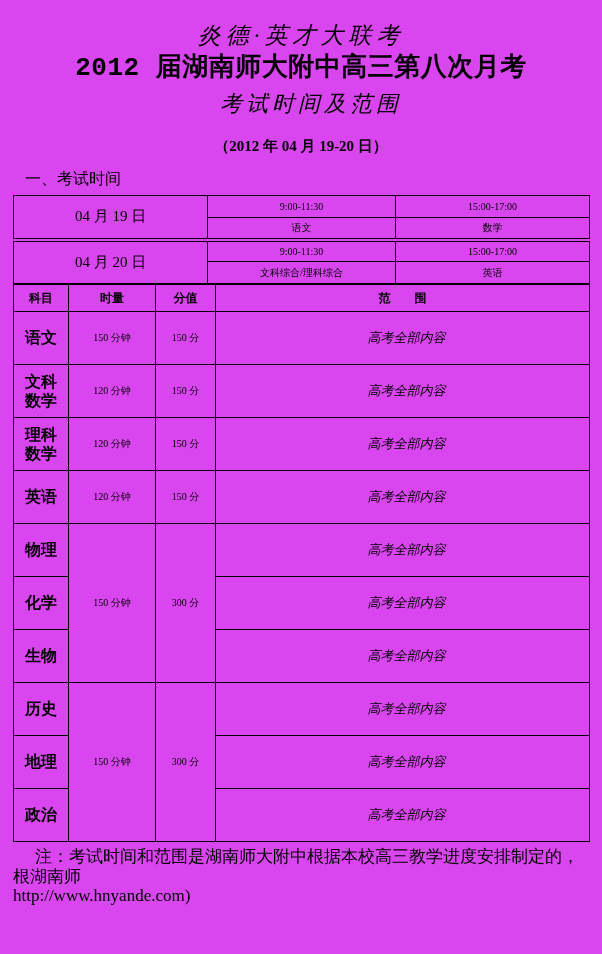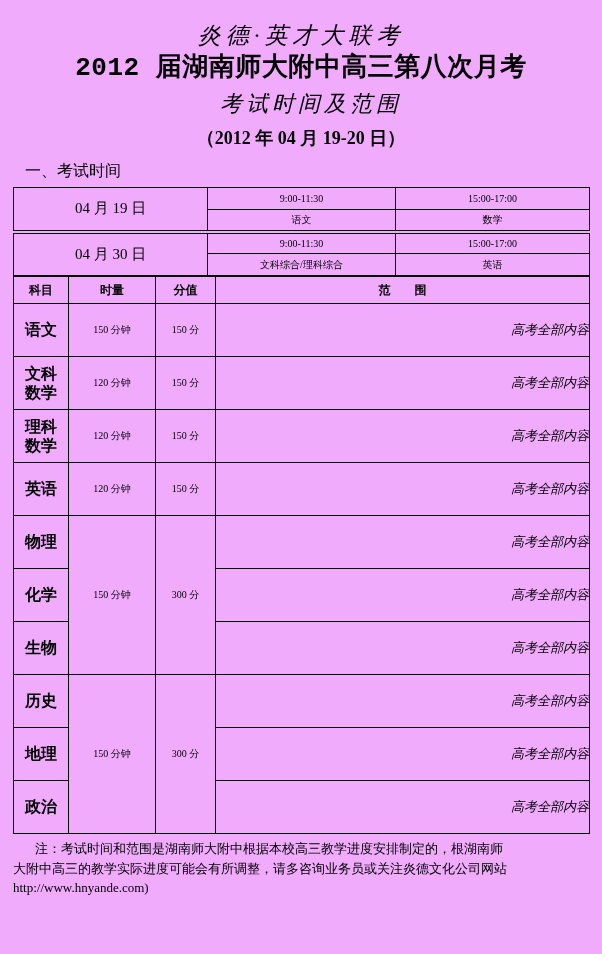--- a/index.html
+++ b/index.html
@@ -1,21 +1,21 @@
 <!DOCTYPE html>
 <html><head>
 <meta charset="utf-8">
 <style>
   * { box-sizing: border-box; }
   html, body { margin: 0; padding: 0; background: #ffffff; }
   .page {
     position: relative;
     width: 602px;
     height: 954px;
-    background: #f0abfc;
+    background: #d946ef;
     color: #000000;
     font-family: "Liberation Serif", serif;
     overflow: hidden;
   }
   .center { text-align: center; }
 
   .brand {
     margin-top: 22px;
     font-family: "Liberation Serif", serif;
     font-style: italic;
@@ -34,23 +34,23 @@
   .subtitle {
     margin-top: 6px;
     font-family: "Liberation Serif", serif;
     font-style: italic;
     font-size: 22px;
     line-height: 28px;
     letter-spacing: 4px;
     padding-left: 20px;
   }
   .date-range {
-    margin-top: 8px;
-    font-weight: bold;
-    font-size: 18px;
+    margin-top: 16px;
+    font-weight: bold;
+    font-size: 15px;
     line-height: 24px;
   }
   .section-heading {
     margin: 12px 0 7px 25px;
     font-size: 16px;
     line-height: 18px;
     font-family: Liberation Serif, serif;
   }
 
   table {
@@ -83,30 +83,30 @@
   }
   .t2 tr.body-row { height: 53px; }
   .t2 .subject-cell {
     font-family: "Liberation Sans", sans-serif;
     font-weight: bold;
     font-size: 16px;
     white-space: pre-line;
     line-height: 1.2;
   }
   .t2 .range-cell {
-    text-align: right;
+    text-align: center;
     padding-left: 8px;
     font-family: "Liberation Serif", serif;
     font-style: italic;
     font-size: 13px;
   }
 
   .note {
     margin: 5px 13px 0 13px;
-    font-size: 13px;
+    font-size: 17px;
     line-height: 19.5px;
   }
   .note .note-line { white-space: normal; }
   .note .note-line.first { text-indent: 22px; }
 </style>
 </head>
 <body>
 
 <div class="page">
 
@@ -127,21 +127,21 @@
       <tr>
         <td rowspan="2" class="date-cell">04 月 19 日</td>
         <td>9:00-11:30</td>
         <td>15:00-17:00</td>
       </tr>
       <tr>
         <td>语文</td>
         <td>数学</td>
       </tr>
       <tr class="day-sep">
-        <td rowspan="2" class="date-cell">04 月 30 日</td>
+        <td rowspan="2" class="date-cell">04 月 20 日</td>
         <td>9:00-11:30</td>
         <td>15:00-17:00</td>
       </tr>
       <tr>
         <td>文科综合/理科综合</td>
         <td>英语</td>
       </tr>
     </tbody>
   </table>
 
@@ -218,17 +218,16 @@
       </tr>
       <tr class="body-row">
         <td class="subject-cell">政治</td>
         <td class="range-cell">高考全部内容</td>
       </tr>
     </tbody>
   </table>
 
   <div class="note">
     <div class="note-line first">注：考试时间和范围是湖南师大附中根据本校高三教学进度安排制定的，根湖南师</div>
-    <div class="note-line">大附中高三的教学实际进度可能会有所调整，请多咨询业务员或关注炎德文化公司网站</div>
     <div class="note-line">http://www.hnyande.com)</div>
   </div>
 
 </div>
 
 </body></html>

